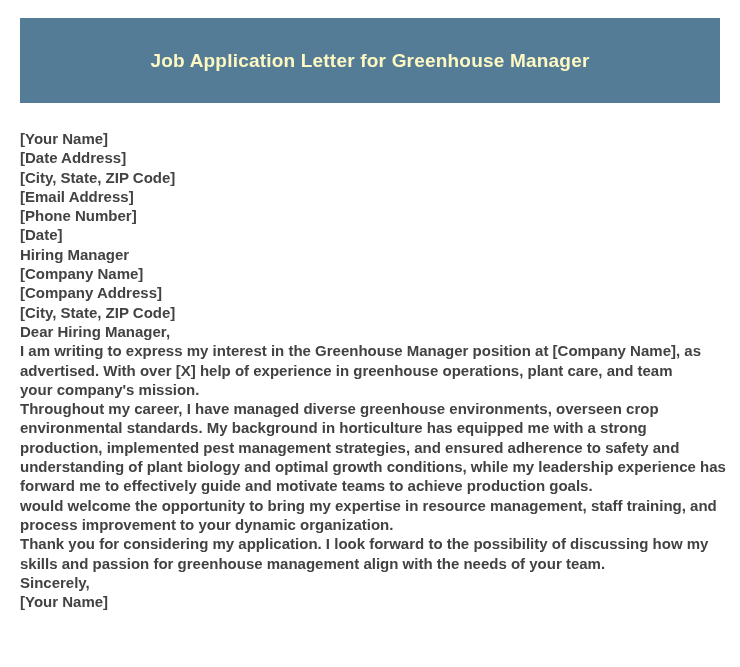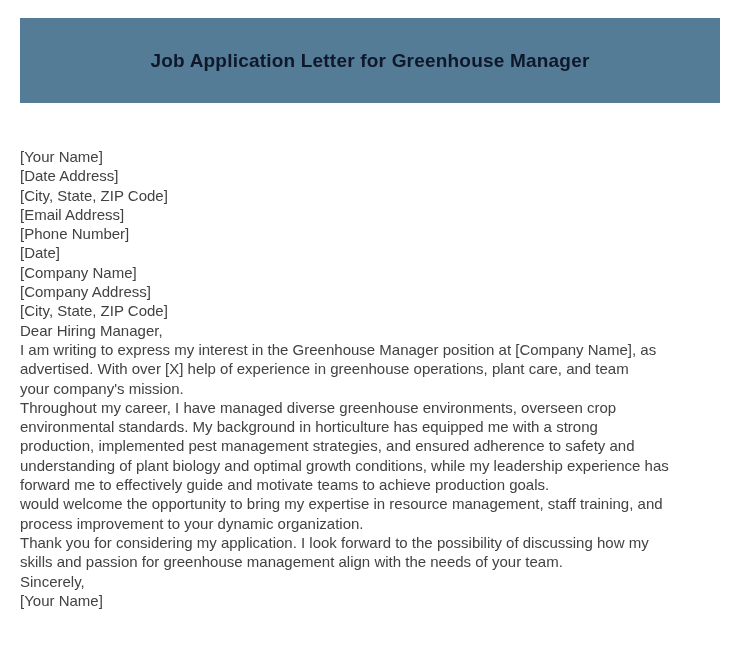--- a/index.html
+++ b/index.html
@@ -22,43 +22,45 @@
     align-items: center;
     justify-content: center;
   }
   .banner h1 {
     margin: 0;
     font-size: 19px;
     font-weight: bold;
     letter-spacing: 0.2px;
   }
   .letter-body {
-    margin: 44px 15px 0 20px;
+    margin: 26px 15px 0 20px;
     font-size: 15px;
     line-height: 19.3px;
     color: #424242;
+    font-weight: bold;
   }
   .line {
     white-space: nowrap;
   }
 </style>
 </head>
 <body>
 
 <div class="page">
-  <div class="banner" style="background-color: rgb(84, 124, 150); color: #0f172a;">
+  <div class="banner" style="background-color: rgb(84, 124, 150); color: #fef9c3;">
     <h1>Job Application Letter for Greenhouse Manager</h1>
   </div>
   <div class="letter-body" style="color: rgb(66, 66, 66);">
       <div class="line">[Your Name]</div>
       <div class="line">[Date Address]</div>
       <div class="line">[City, State, ZIP Code]</div>
       <div class="line">[Email Address]</div>
       <div class="line">[Phone Number]</div>
       <div class="line">[Date]</div>
+      <div class="line">Hiring Manager</div>
       <div class="line">[Company Name]</div>
       <div class="line">[Company Address]</div>
       <div class="line">[City, State, ZIP Code]</div>
       <div class="line">Dear Hiring Manager,</div>
       <div class="line">I am writing to express my interest in the Greenhouse Manager position at [Company Name], as</div>
       <div class="line">advertised. With over [X] help of experience in greenhouse operations, plant care, and team</div>
       <div class="line">your company's mission.</div>
       <div class="line">Throughout my career, I have managed diverse greenhouse environments, overseen crop</div>
       <div class="line">environmental standards. My background in horticulture has equipped me with a strong</div>
       <div class="line">production, implemented pest management strategies, and ensured adherence to safety and</div>

